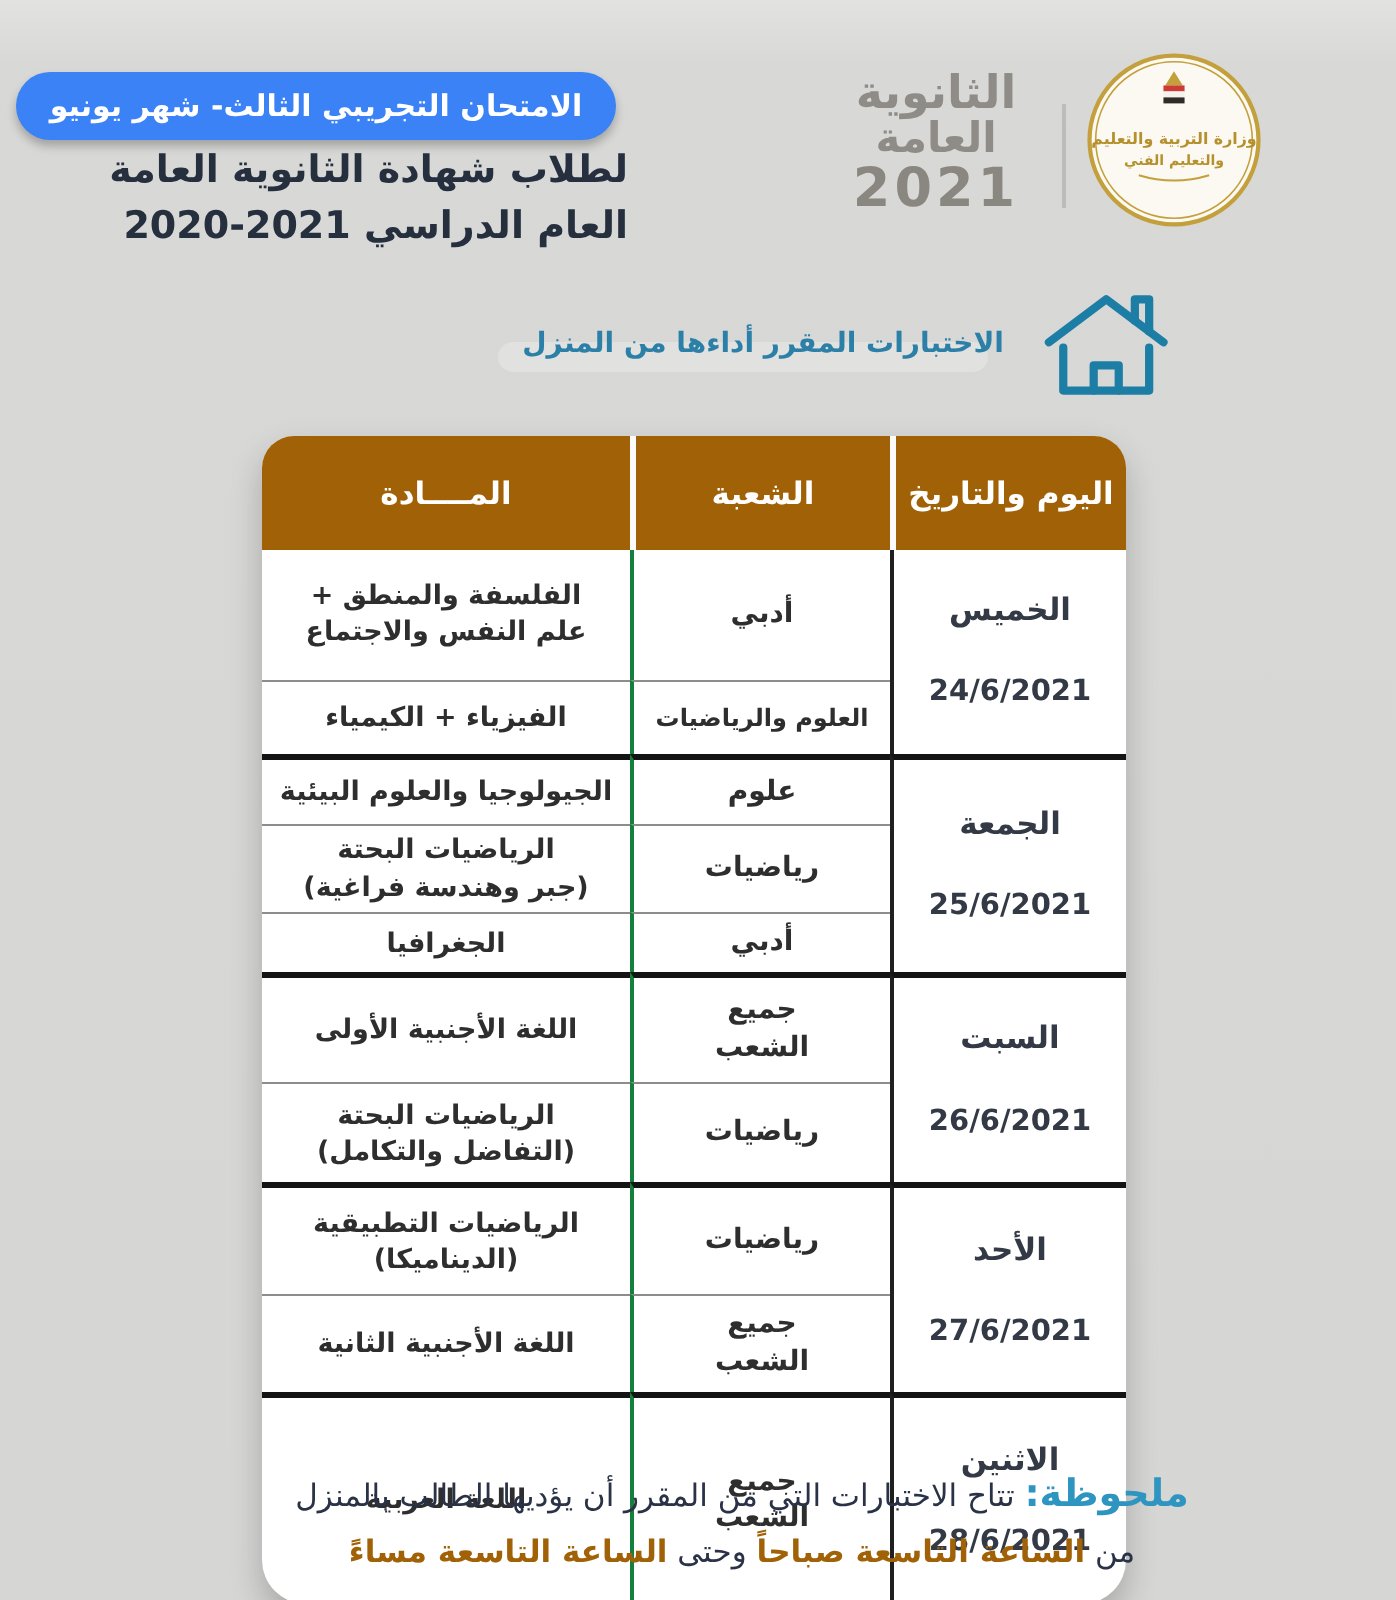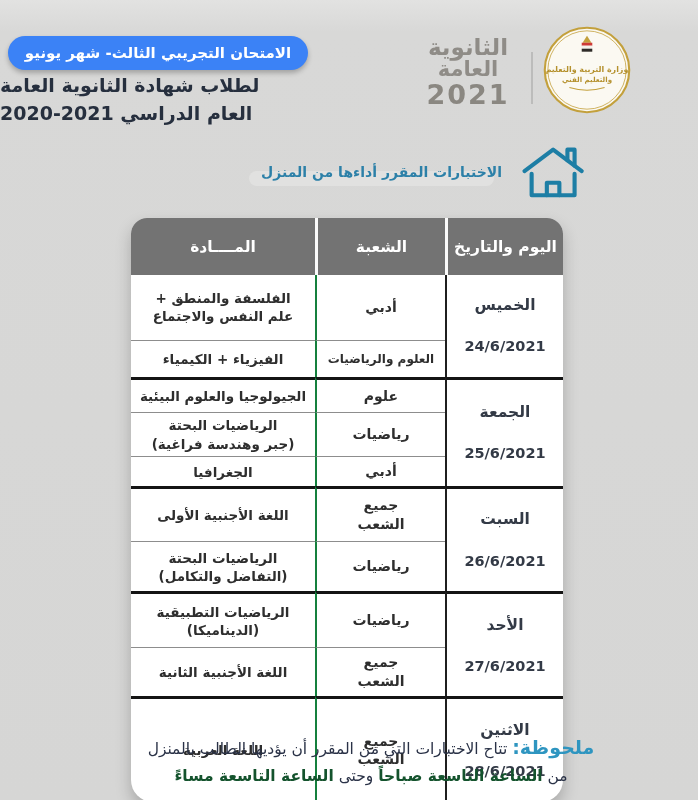--- a/index.html
+++ b/index.html
@@ -14,21 +14,21 @@
   
   .banner{
     position:absolute; left:8px; top:36px; width:300px; height:34px;
     background:#3b82f6; border-radius:17px;
     color:#ffffff; font-weight:bold; font-size:15px;
     display:flex; align-items:center; justify-content:center;
     box-shadow:0 3px 5px rgba(0,0,0,.25);
     white-space:nowrap;
   }
   .subtitle{
-    position:absolute; left:0; top:72px; width:314px; text-align:left;
+    position:absolute; left:0; top:72px; width:314px; text-align:right;
     color:#262f3e; font-weight:bold; font-size:19px; line-height:1.45;
   }
 
   
   .logo-callig{
     position:absolute; left:414px; top:36px; width:108px; text-align:center;
     color:#8f8c87; font-weight:bold; line-height:1.02;
   }
   .logo-callig .lg1{ font-size:23px; }
   .logo-callig .lg2{ font-size:21px; }
@@ -57,21 +57,21 @@
 
   
   .table-card{
     position:absolute; left:131px; top:218px; width:432px;
     background:#ffffff; border-radius:16px 16px 22px 22px; overflow:hidden;
     box-shadow:0 8px 16px rgba(0,0,0,.22);
   }
   table{ width:432px; border-collapse:separate; border-spacing:0; direction:rtl; table-layout:fixed; }
   col.c-date{ width:118px; } col.c-branch{ width:130px; } col.c-subject{ width:184px; }
   th{
-    background:#737373; color:#fff; font-weight:bold; font-size:15.5px;
+    background:#a16207; color:#fff; font-weight:bold; font-size:15.5px;
     height:57px; text-align:center; vertical-align:middle;
   }
   th.sep{ border-left:3px solid #fbfbfb; }
   td{
     text-align:center; vertical-align:middle;
     color:#2e2e2e; font-weight:bold; font-size:13.5px;
     white-space:pre-line; line-height:1.35; padding:2px 3px;
   }
   td.date-cell{ border-left:2px solid #1f1f1f; color:#333a46; }
   td.branch-cell{ border-left:2px solid #15803d; font-size:14px; }
@@ -82,21 +82,21 @@
   .day{ font-size:15.5px; } .dnum{ font-size:14.5px; margin-top:3px; }
   tr.h50{height:50px} tr.h29{height:29px} tr.h35{height:35px} tr.h44{height:44px}
   tr.h30{height:30px} tr.h45{height:45px} tr.h55{height:55px}
 
   
   .note{
     position:absolute; top:731px; left:0; width:698px; text-align:center;
     color:#2a3247; font-size:15.5px; line-height:1.7;padding-left:44px;
   }
   .note-label{ color:#2e95c0; font-weight:bold; font-size:19px; }
-  .note b{ font-weight:bold; color:#14532d; }
+  .note b{ font-weight:bold; color:#a16207; }
 </style>
 </head>
 <body>
 
 <div class="canvas">
 
   <div class="banner">الامتحان التجريبي الثالث- شهر يونيو</div>
 
   <div class="subtitle">
     <div>لطلاب شهادة الثانوية العامة</div>

